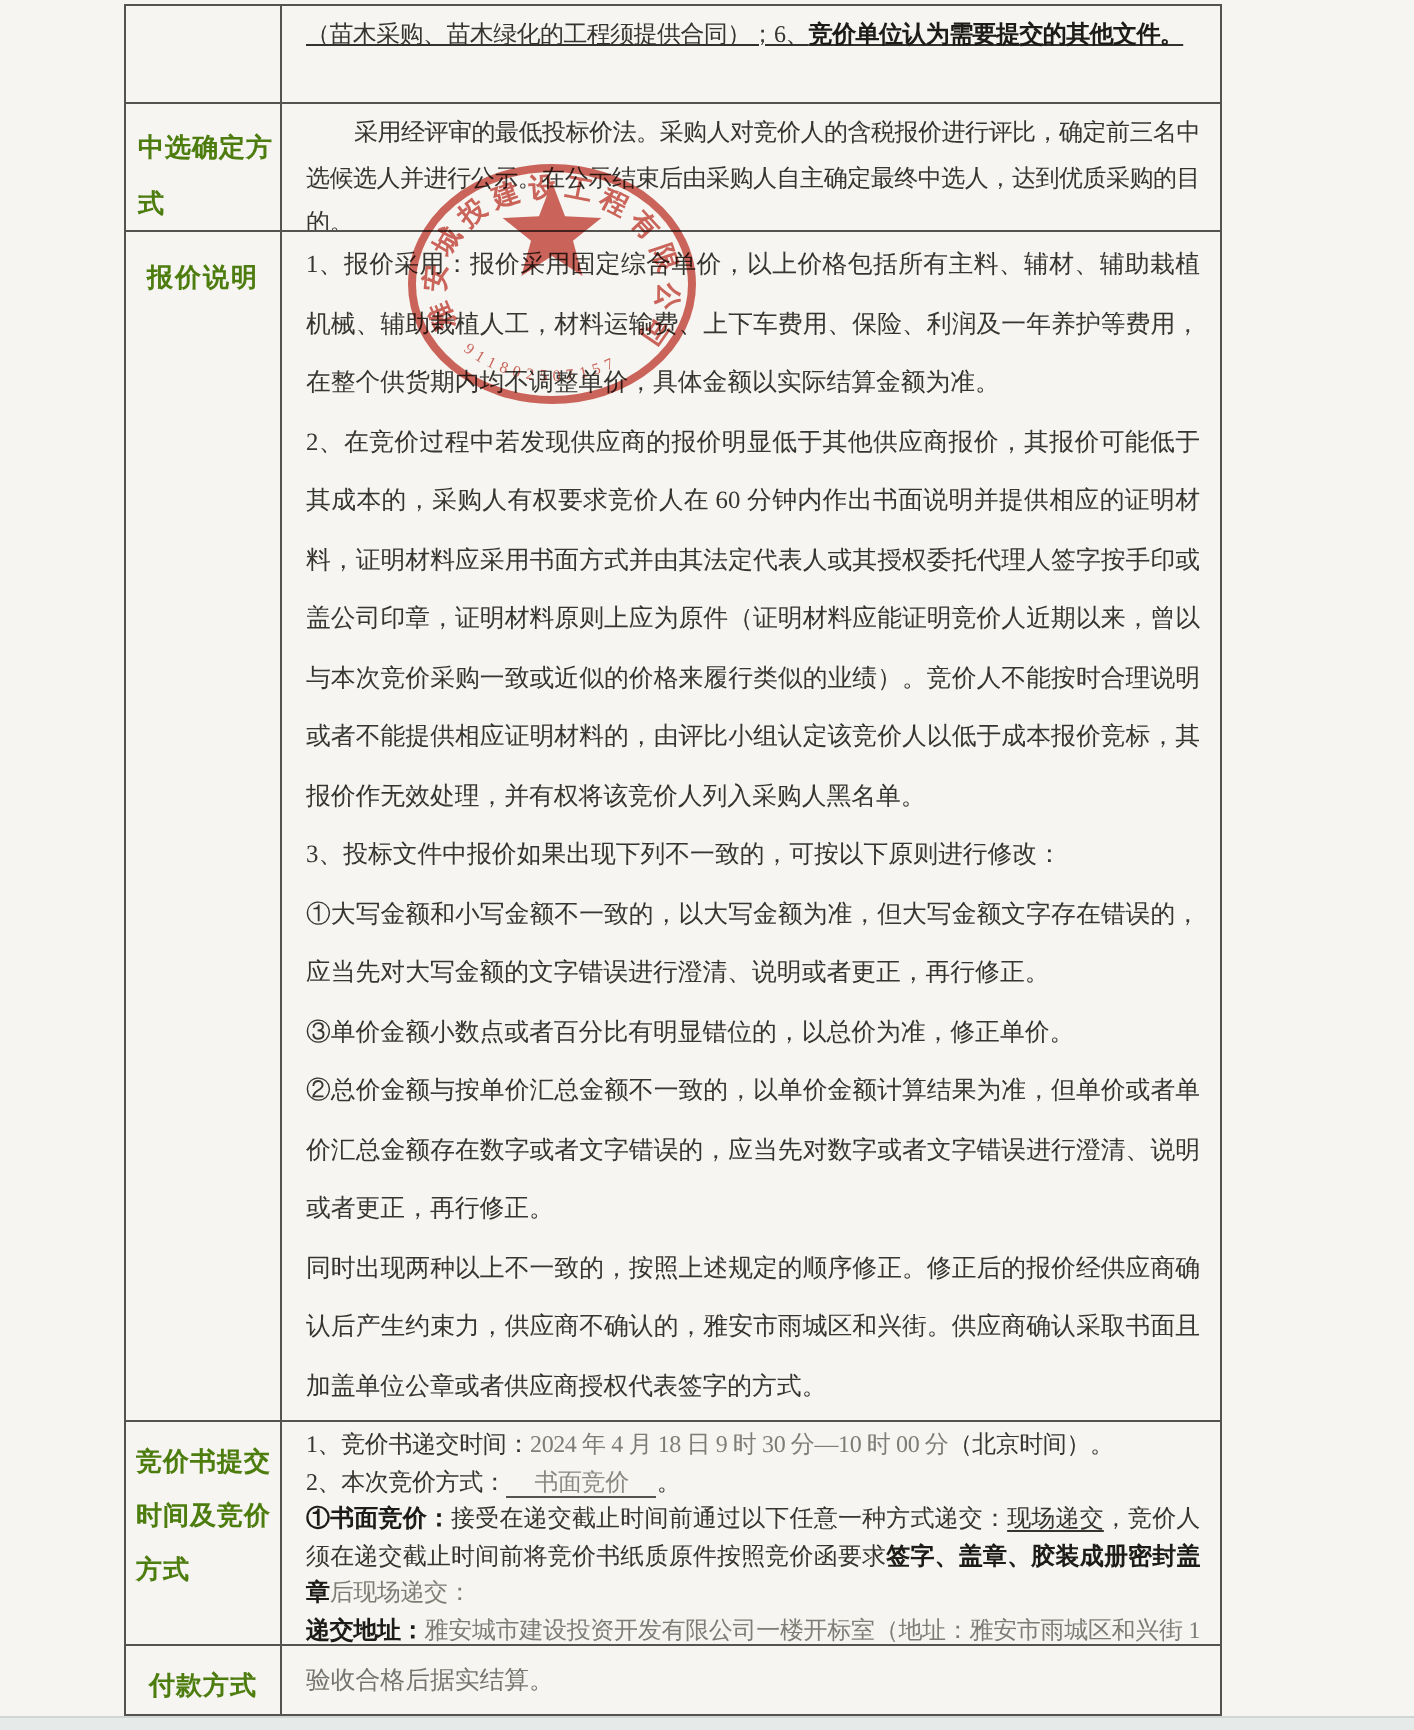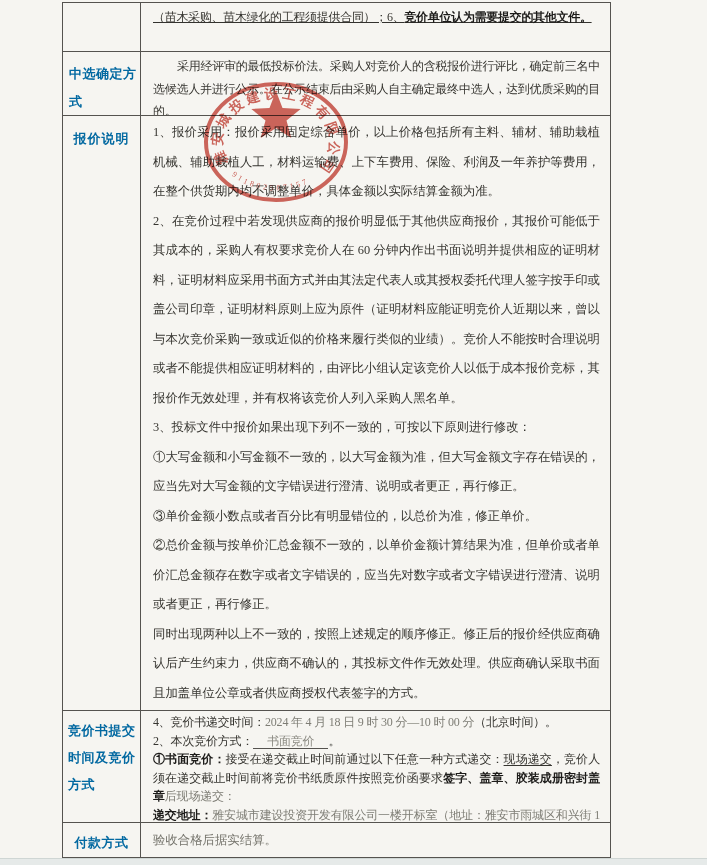--- a/index.html
+++ b/index.html
@@ -15,21 +15,21 @@
   .doc-table{
     position:absolute;left:62px;top:2px;width:547px;
     border:1px solid #55534f;
     background:transparent;
   }
   .t-row{display:flex;box-sizing:border-box;border-top:1px solid #55534f;}
   .t-row:first-child{border-top:none;text-decoration:underline;}
   .t-label{
     box-sizing:border-box;width:78px;flex:0 0 78px;
     border-right:1px solid #55534f;
-    font-weight:bold;font-size:13px;color:#0369a1;
+    font-weight:bold;font-size:13px;color:#4d7c0f;
     line-height:28px;letter-spacing:0.5px;
   }
   .t-content{
     box-sizing:border-box;flex:1 1 auto;overflow:hidden;
     padding:0 10px 0 12px;
     font-size:12.4px;color:#363530;
     text-align:justify;
   }
   .row-continuation{height:48px;}
   .row-selection{height:64px;}
@@ -88,28 +88,28 @@
 
     <div class="t-row row-quotation">
       <div class="t-label">报价说明</div>
       <div class="t-content">
         <div class="para">1、报价采用：报价采用固定综合单价，以上价格包括所有主料、辅材、辅助栽植机械、辅助栽植人工，材料运输费、上下车费用、保险、利润及一年养护等费用，在整个供货期内均不调整单价，具体金额以实际结算金额为准。</div>
         <div class="para">2、在竞价过程中若发现供应商的报价明显低于其他供应商报价，其报价可能低于其成本的，采购人有权要求竞价人在 60 分钟内作出书面说明并提供相应的证明材料，证明材料应采用书面方式并由其法定代表人或其授权委托代理人签字按手印或盖公司印章，证明材料原则上应为原件（证明材料应能证明竞价人近期以来，曾以与本次竞价采购一致或近似的价格来履行类似的业绩）。竞价人不能按时合理说明或者不能提供相应证明材料的，由评比小组认定该竞价人以低于成本报价竞标，其报价作无效处理，并有权将该竞价人列入采购人黑名单。</div>
         <div class="para">3、投标文件中报价如果出现下列不一致的，可按以下原则进行修改：</div>
         <div class="para">①大写金额和小写金额不一致的，以大写金额为准，但大写金额文字存在错误的，应当先对大写金额的文字错误进行澄清、说明或者更正，再行修正。</div>
         <div class="para">③单价金额小数点或者百分比有明显错位的，以总价为准，修正单价。</div>
         <div class="para">②总价金额与按单价汇总金额不一致的，以单价金额计算结果为准，但单价或者单价汇总金额存在数字或者文字错误的，应当先对数字或者文字错误进行澄清、说明或者更正，再行修正。</div>
-        <div class="para">同时出现两种以上不一致的，按照上述规定的顺序修正。修正后的报价经供应商确认后产生约束力，供应商不确认的，其投标文件作无效处理。供应商确认采取书面且加盖单位公章或者供应商授权代表签字的方式。</div>
+        <div class="para">同时出现两种以上不一致的，按照上述规定的顺序修正。修正后的报价经供应商确认后产生约束力，供应商不确认的，雅安市雨城区和兴街。供应商确认采取书面且加盖单位公章或者供应商授权代表签字的方式。</div>
       </div>
     </div>
 
     <div class="t-row row-submission">
       <div class="t-label">竞价书提交时间及竞价方式</div>
       <div class="t-content">
-        <div class="para"><span>4、竞价书递交时间：</span><span class="gray">2024 年 4 月 18 日 9 时 30 分—10 时 00 分</span><span>（北京时间）。</span></div>
+        <div class="para"><span>1、竞价书递交时间：</span><span class="gray">2024 年 4 月 18 日 9 时 30 分—10 时 00 分</span><span>（北京时间）。</span></div>
         <div class="para"><span>2、本次竞价方式：</span><span class="blank-line">书面竞价</span><span>。</span></div>
         <div class="para"><span class="b">①书面竞价：</span><span>接受在递交截止时间前通过以下任意一种方式递交：</span><span class="u">现场递交</span><span>，竞价人须在递交截止时间前将竞价书纸质原件按照竞价函要求</span><span class="b">签字、盖章、胶装成册密封盖章</span><span class="gray">后现场递交：</span></div>
         <div class="para"><span class="b">递交地址：</span><span class="gray">雅安城市建设投资开发有限公司一楼开标室（地址：雅安市雨城区和兴街 1 号）。</span></div>
       </div>
     </div>
 
     <div class="t-row row-payment">
       <div class="t-label">付款方式</div>
       <div class="t-content">
         <div class="para">验收合格后据实结算。</div>

